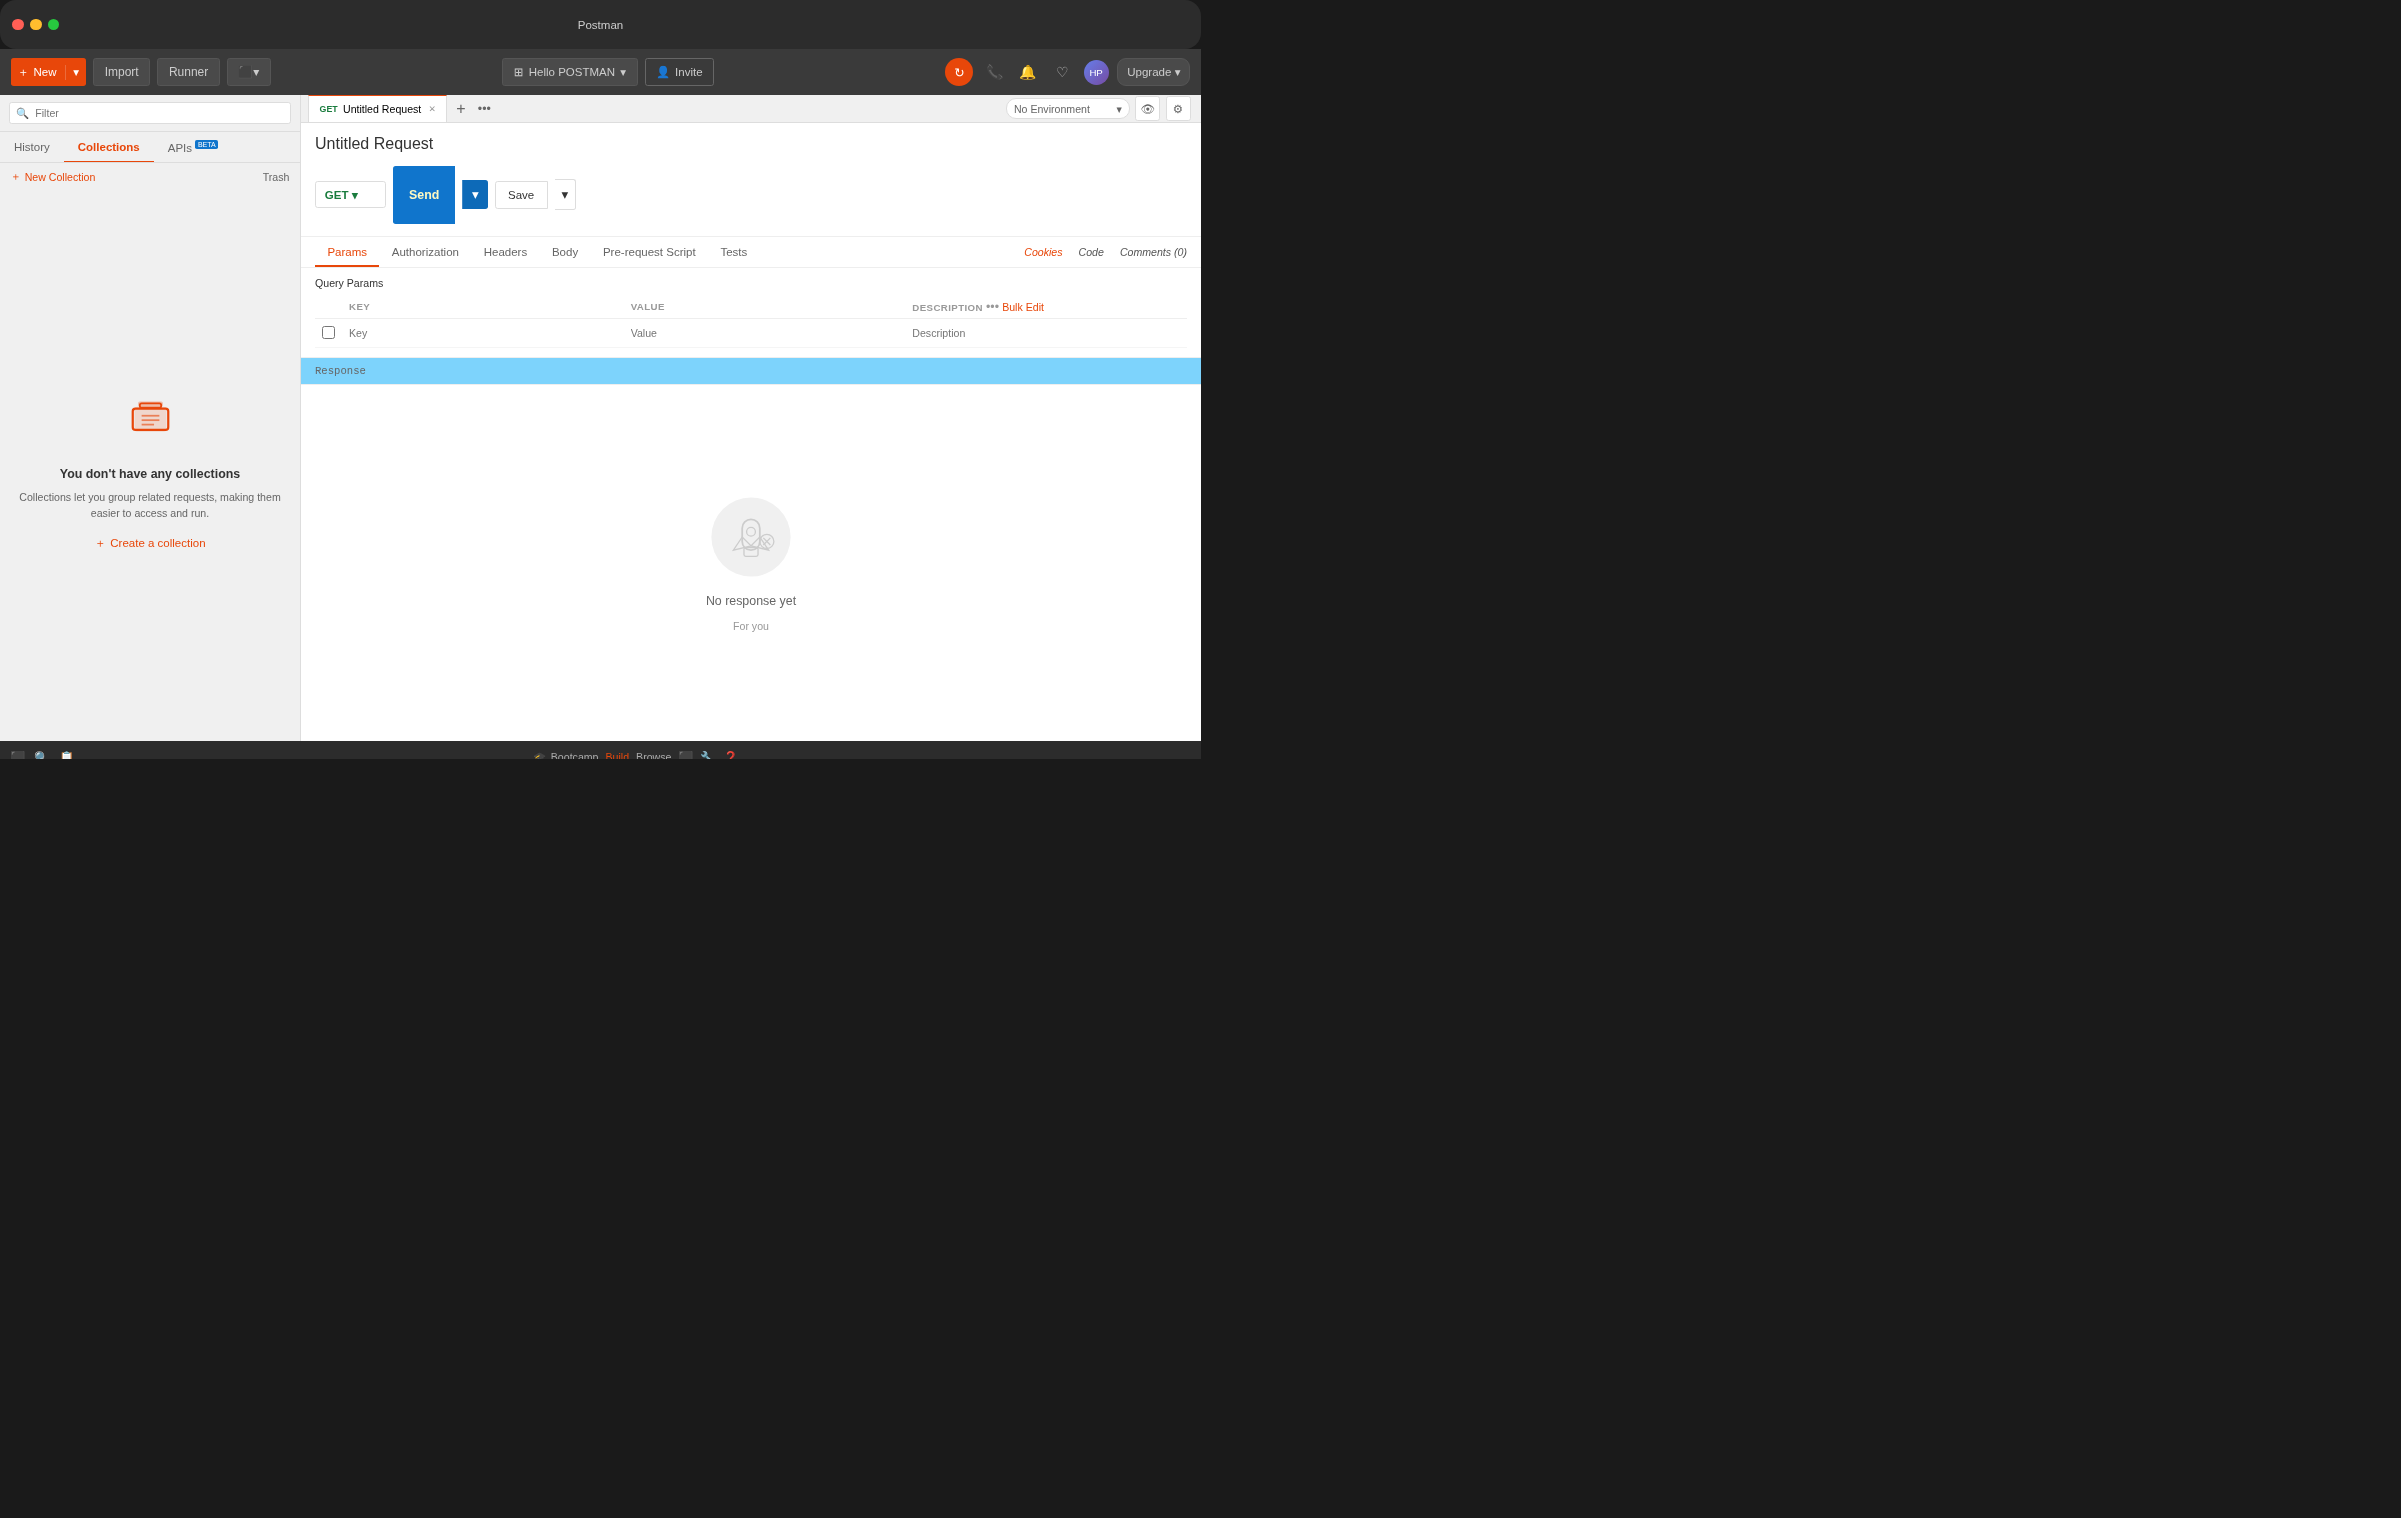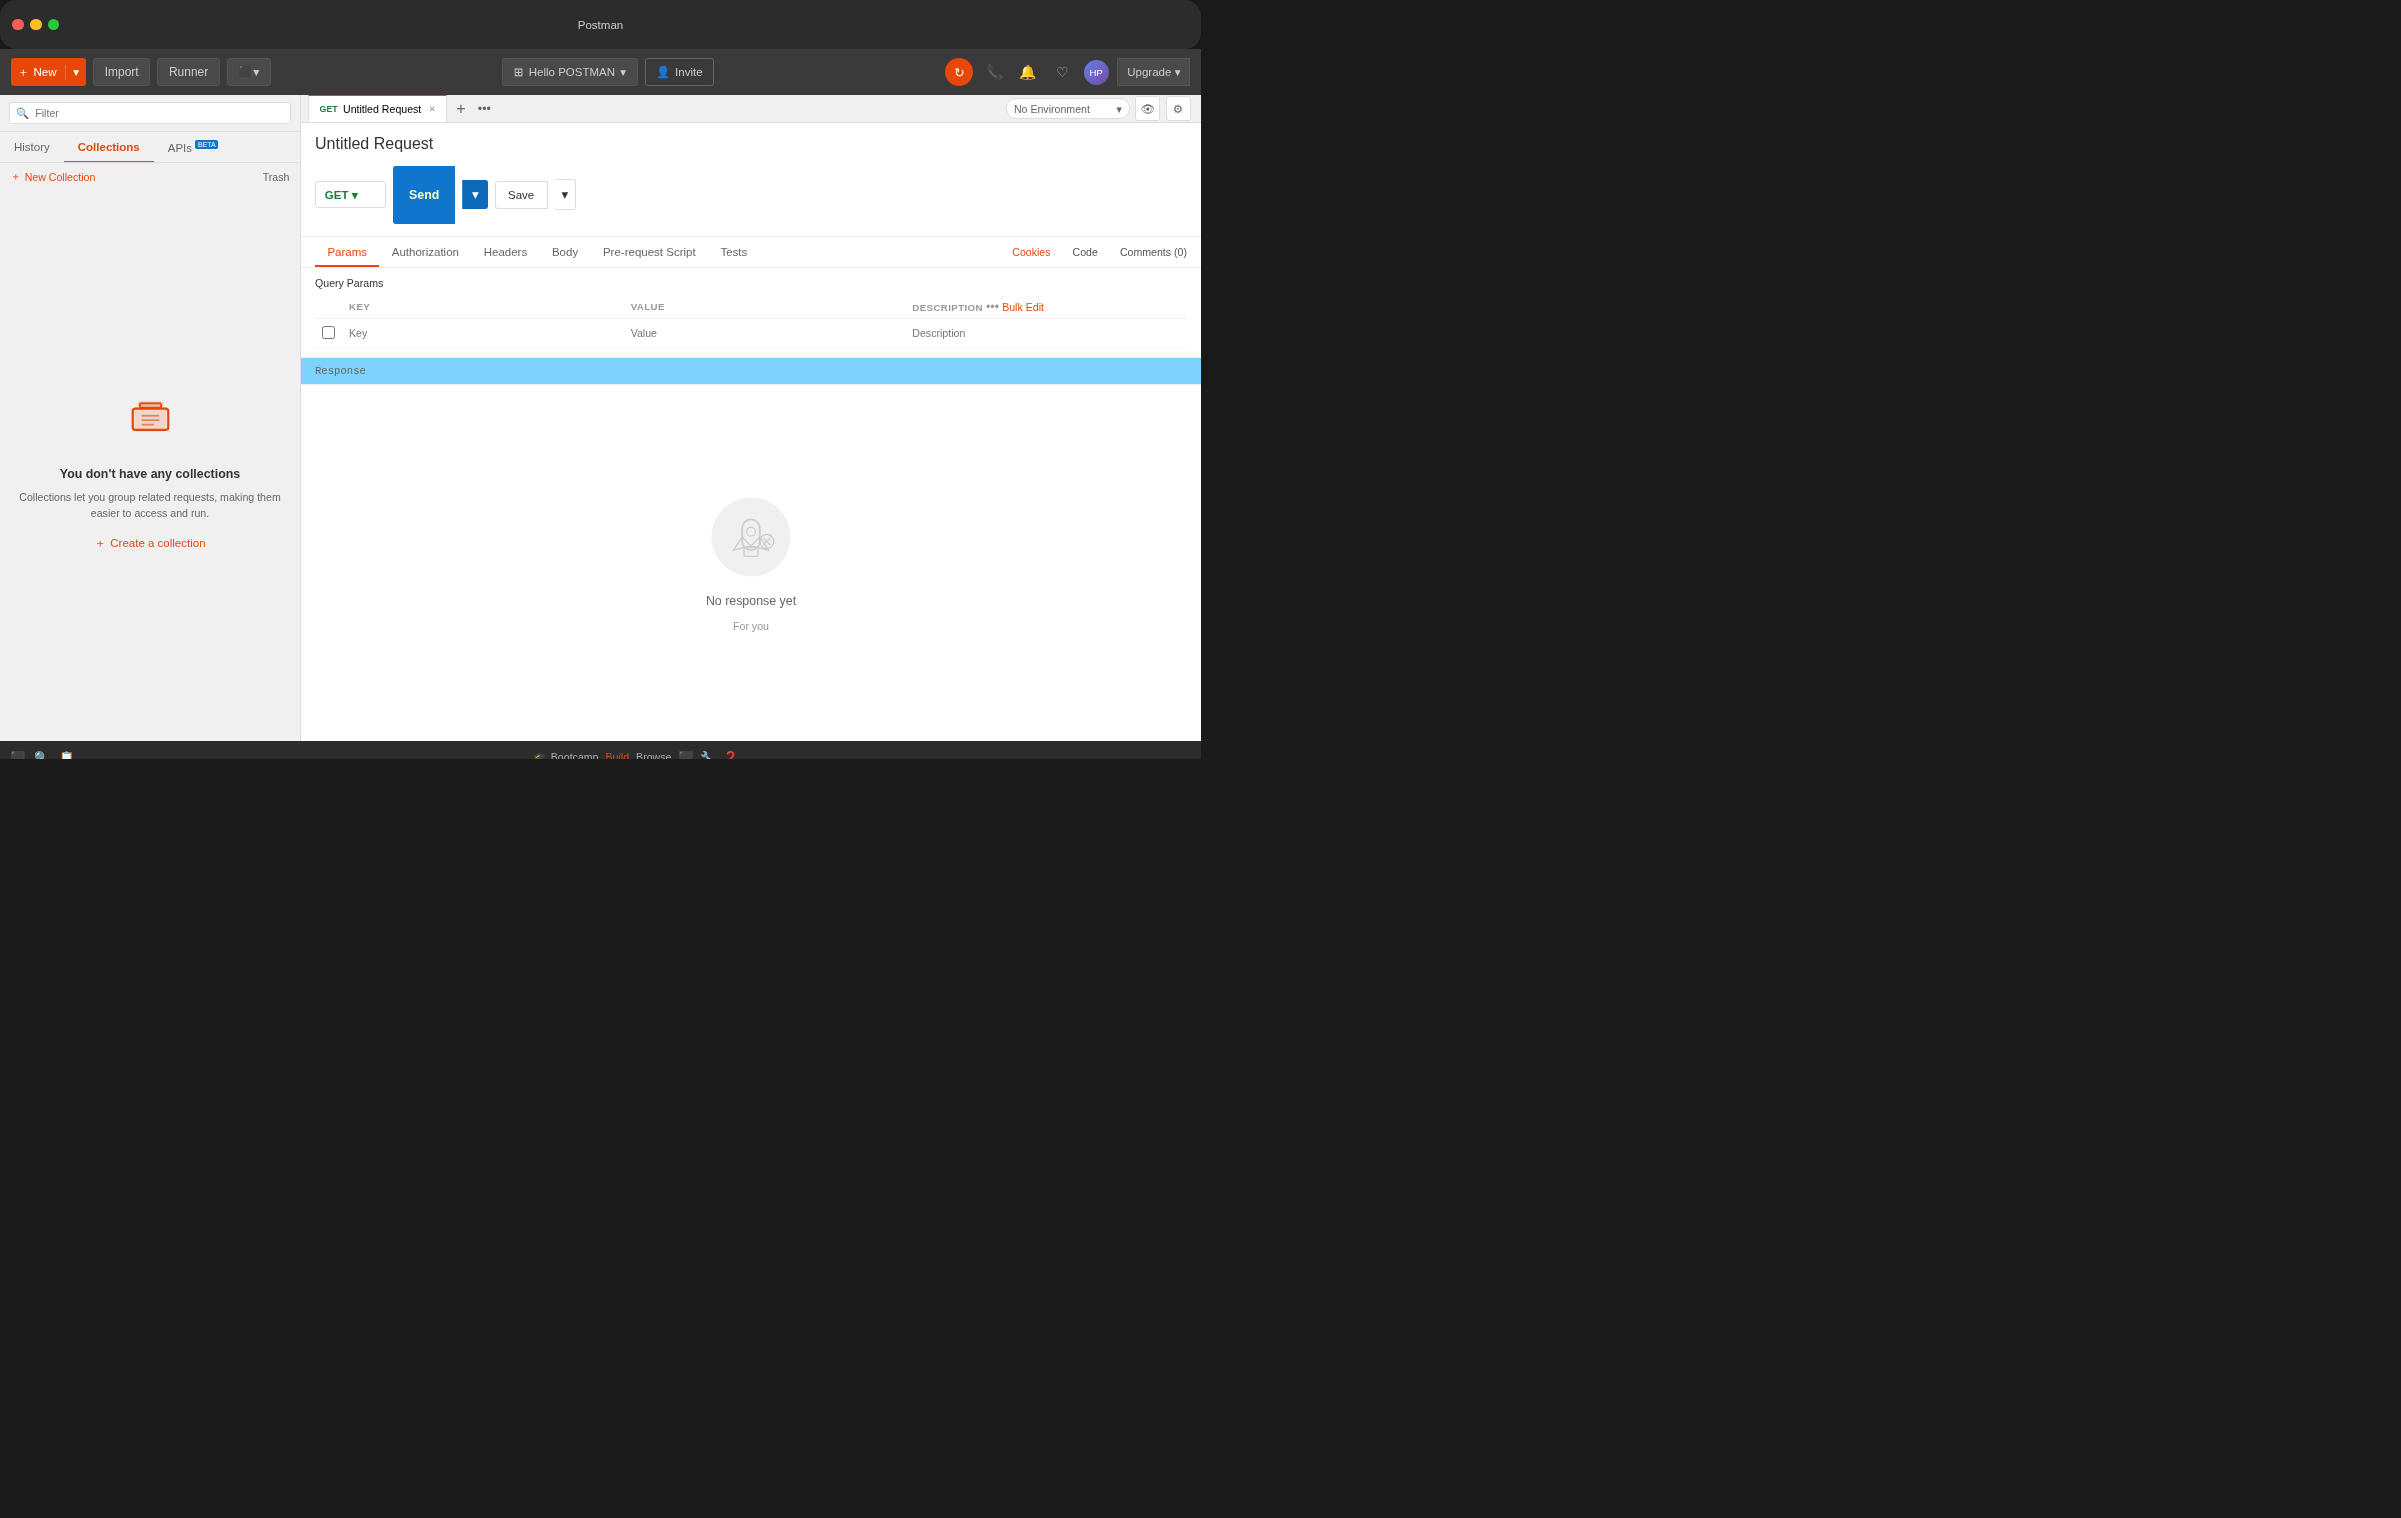--- a/index.html
+++ b/index.html
@@ -120,21 +120,21 @@
       width: 25px;
       height: 25px;
       display: flex;
       align-items: center;
       justify-content: center;
     }
     .upgrade-btn {
       background: #4a4a4a;
       color: #ccc;
       border: 0.9px solid #555;
-      border-radius: 0;
+      border-radius: 9px;
       height: 28px;
       padding: 0 8.8px;
       cursor: pointer;
       font-size: 11.5px;
       display: flex;
       align-items: center;
       gap: 3.5px;
     }
     .avatar {
       width: 25px;
@@ -475,21 +475,22 @@
       position: absolute;
       bottom: 0;
       left: 0;
       right: 0;
       height: 1.8px;
       background: #e8470a;
     }
     .req-tabs-right {
       margin-left: auto;
       display: flex;
-      gap: 22px;
+      gap: 16px;
+      font-style: italic;
     }
     .req-tabs-right a {
       color: #e8470a;
       font-size: 10.6px;
       cursor: pointer;
       text-decoration: none;
     }
     .req-tabs-right a.gray {
       color: #555;
     }

